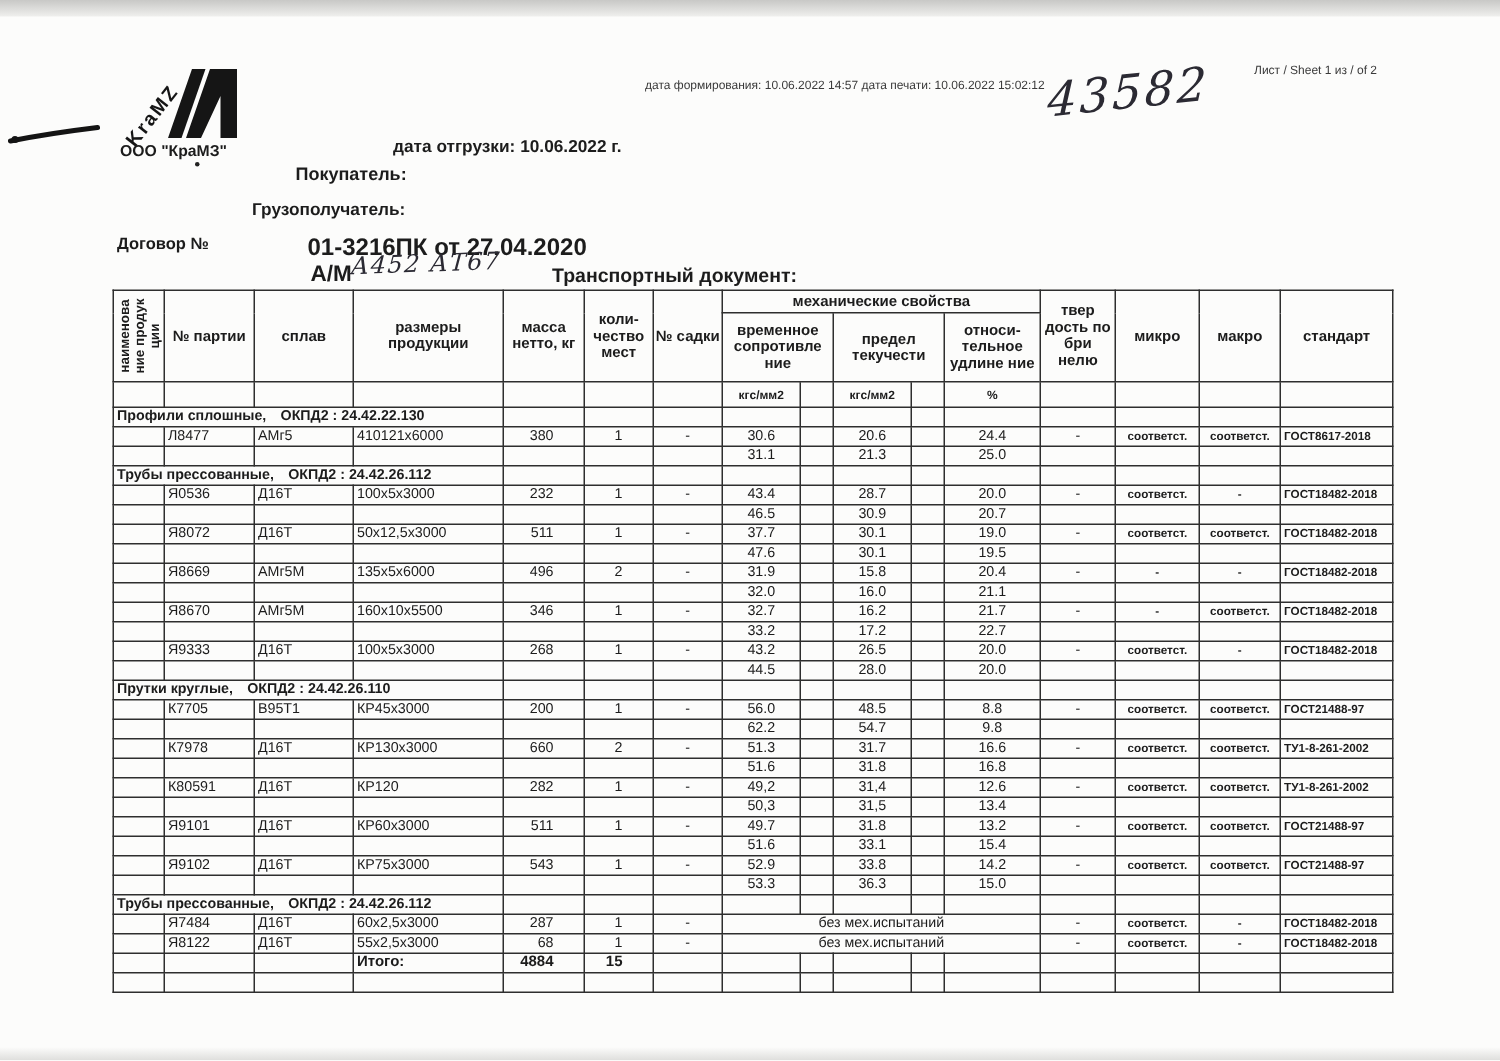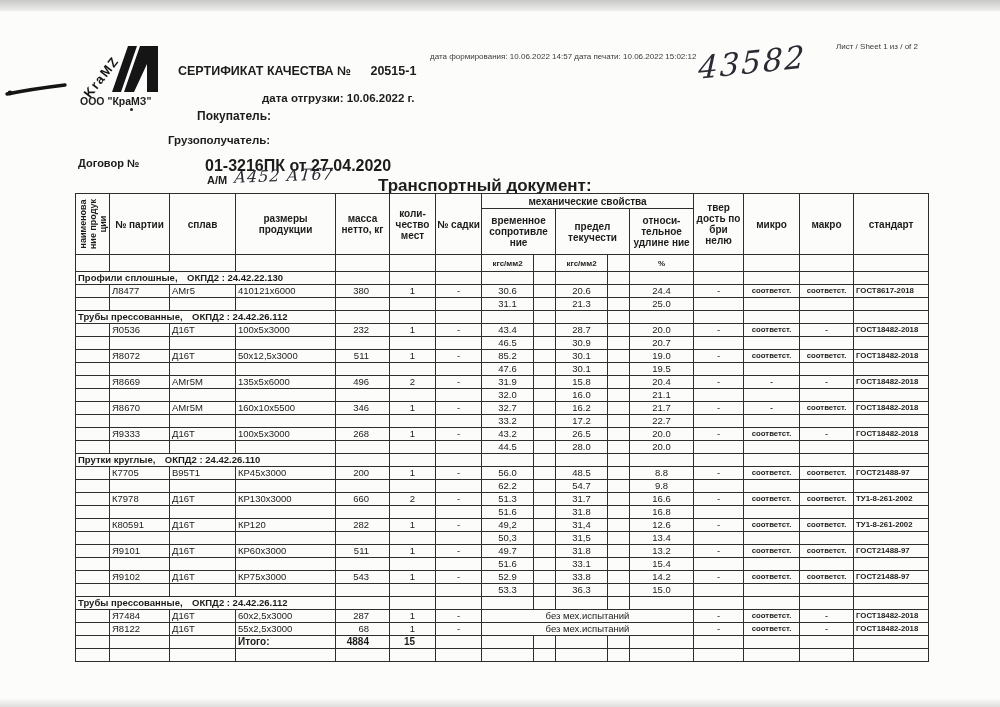--- a/index.html
+++ b/index.html
@@ -55,35 +55,31 @@
     <polygon points="40,52 56,6 65,6 49,52" fill="#151515"></polygon>
     <polygon points="52,52 68,6 86,6 86,52 75,52 75,24 62,52" fill="#151515"></polygon>
   </svg>
   <div class="abs b" style="left:80px;top:95px;font-size:10.5px">ООО "КраМЗ"</div>
   <div class="dot" style="left:130px;top:108px"></div>
 
   <div class="abs tiny" style="left:430px;top:52px">дата формирования: 10.06.2022 14:57  дата печати: 10.06.2022 15:02:12</div>
   <div class="abs tiny" style="left:836px;top:42px">Лист / Sheet  1 из / of  2</div>
   <div class="abs hw hw-num" style="left:698px;top:44px">43582</div>
 
-  <div class="abs b" style="left:178px;top:64px;font-size:12.5px">
-    <span>СЕРТИФИКАТ КАЧЕСТВА №</span>
-    <span style="margin-left:16px">20515-1</span>
-  </div>
   <div class="abs b" style="left:262px;top:92px;font-size:11.5px">
     <span>дата отгрузки:</span>
     <span>10.06.2022 г.</span>
   </div>
   <div class="abs b" style="left:197px;top:109px;font-size:12px">Покупатель:</div>
   <div class="abs b" style="left:168px;top:134px;font-size:11.5px">Грузополучатель:</div>
   <div class="abs b" style="left:78px;top:157px;font-size:11px">Договор №</div>
   <div class="abs" style="left:205px;top:157px;font-size:16px;font-weight:600">01-3216ПК от 27.04.2020</div>
-  <div class="abs b" style="left:207px;top:174px;font-size:11px">А/М</div>
+  <div class="abs b" style="left:207px;top:174px;font-size:15px">А/М</div>
   <div class="abs hw hw-car" style="left:234px;top:166px">А452 АТ67</div>
-  <div class="abs b" style="left:378px;top:176px;font-size:17px">Транспортный документ:</div>
+  <div class="abs b" style="left:368px;top:176px;font-size:13px">Транспортный документ:</div>
 
   <div class="tbl-wrap">
     <table>
       <colgroup>
         <col style="width:34px">
           <col style="width:60px">
           <col style="width:66px">
           <col style="width:100px">
         <col style="width:54px">
           <col style="width:46px">
@@ -243,21 +239,21 @@
             <td></td>
           </tr>
           <tr>
             <td></td>
             <td class="al">Я8072</td>
             <td class="al">Д16Т</td>
             <td class="al">50x12,5x3000</td>
             <td class="ar">511</td>
             <td class="ar">1</td>
             <td class="ac">-</td>
-            <td class="ac">85.2</td>
+            <td class="ac">37.7</td>
             <td></td>
             <td class="ac">30.1</td>
             <td></td>
             <td class="ac">19.0</td>
             <td class="ac">-</td>
             <td class="ac small">соответст.</td>
             <td class="ac small">соответст.</td>
             <td class="al small">ГОСТ18482-2018</td>
           </tr>
           <tr>

